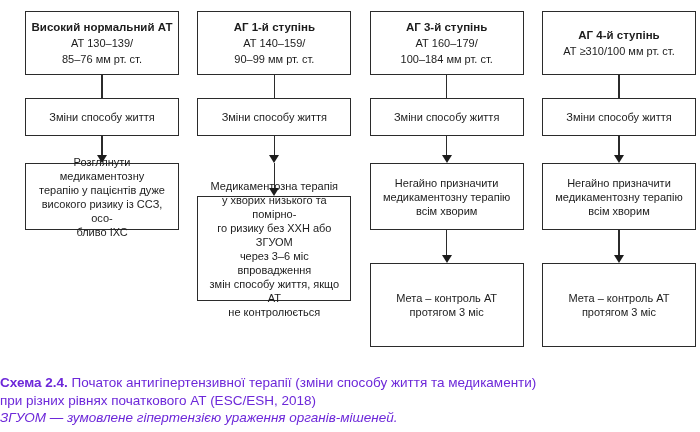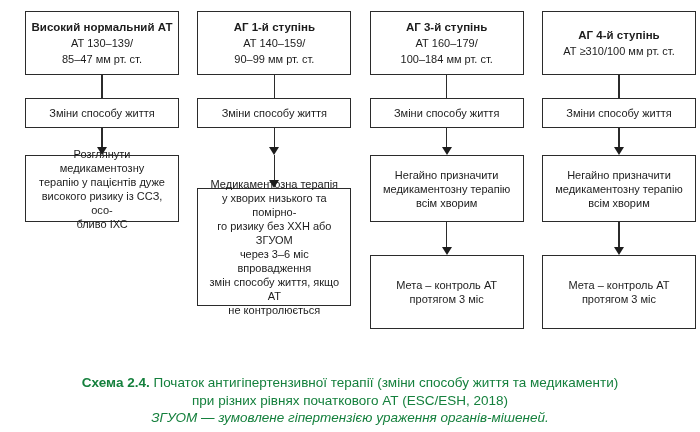--- a/index.html
+++ b/index.html
@@ -48,24 +48,24 @@
     font-weight: bold;
     font-size: 11.5px;
     line-height: 16px;
     white-space: pre-line;
   }
   .header-box .box-sub {
     font-size: 11px;
     line-height: 16px;
     white-space: pre-line;
   }
-  .lifestyle-box { height: 30px; }
+  .lifestyle-box { height: 38px; }
   .action-box { height: 67px; }
-  .followup-box-tall { height: 118px; }
-  .followup-box { height: 74px; }
+  .followup-box-tall { height: 105px; }
+  .followup-box { height: 84px; }
   .conn-plain {
     width: 1.5px;
     height: 23px;
     background: #2b2b2b;
     margin: 0 auto;
   }
   .conn-arrow { margin: 0 auto; }
   .conn-arrow .stem {
     width: 1.5px;
     background: #2b2b2b;
@@ -79,39 +79,39 @@
     border-left: 5.5px solid transparent;
     border-right: 5.5px solid transparent;
     border-top: 8px solid #1c1c1c;
     margin: 0 auto;
   }
   .caption {
     position: absolute;
     left: 0;
     top: 374px;
     width: 700px;
-    text-align: center;
+    text-align: left;
     font-size: 13.5px;
     line-height: 17.5px;
-    color: #15803d;
+    color: #6d28d9;
   }
   .caption .bold { font-weight: bold; }
   .caption .italic { font-style: italic; }
 </style>
 </head>
 <body>
 
 <div class="page">
   <div class="flow">
 
     <div class="col">
       <div class="box header-box">
         <div class="box-title">Високий нормальний АТ</div>
         <div class="box-sub">АТ 130–139/
-85–47 мм рт. ст.</div>
+85–76 мм рт. ст.</div>
       </div>
       <div class="conn-plain"></div>
       <div class="box lifestyle-box">
         <div class="box-text">Зміни способу життя</div>
       </div>
       <div class="conn-arrow short">
         <div class="stem"></div>
         <div class="arrowhead"></div>
       </div>
       <div class="box action-box">

